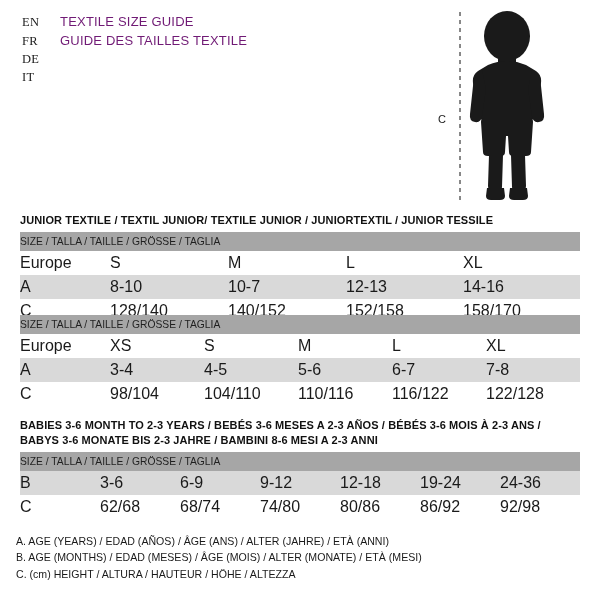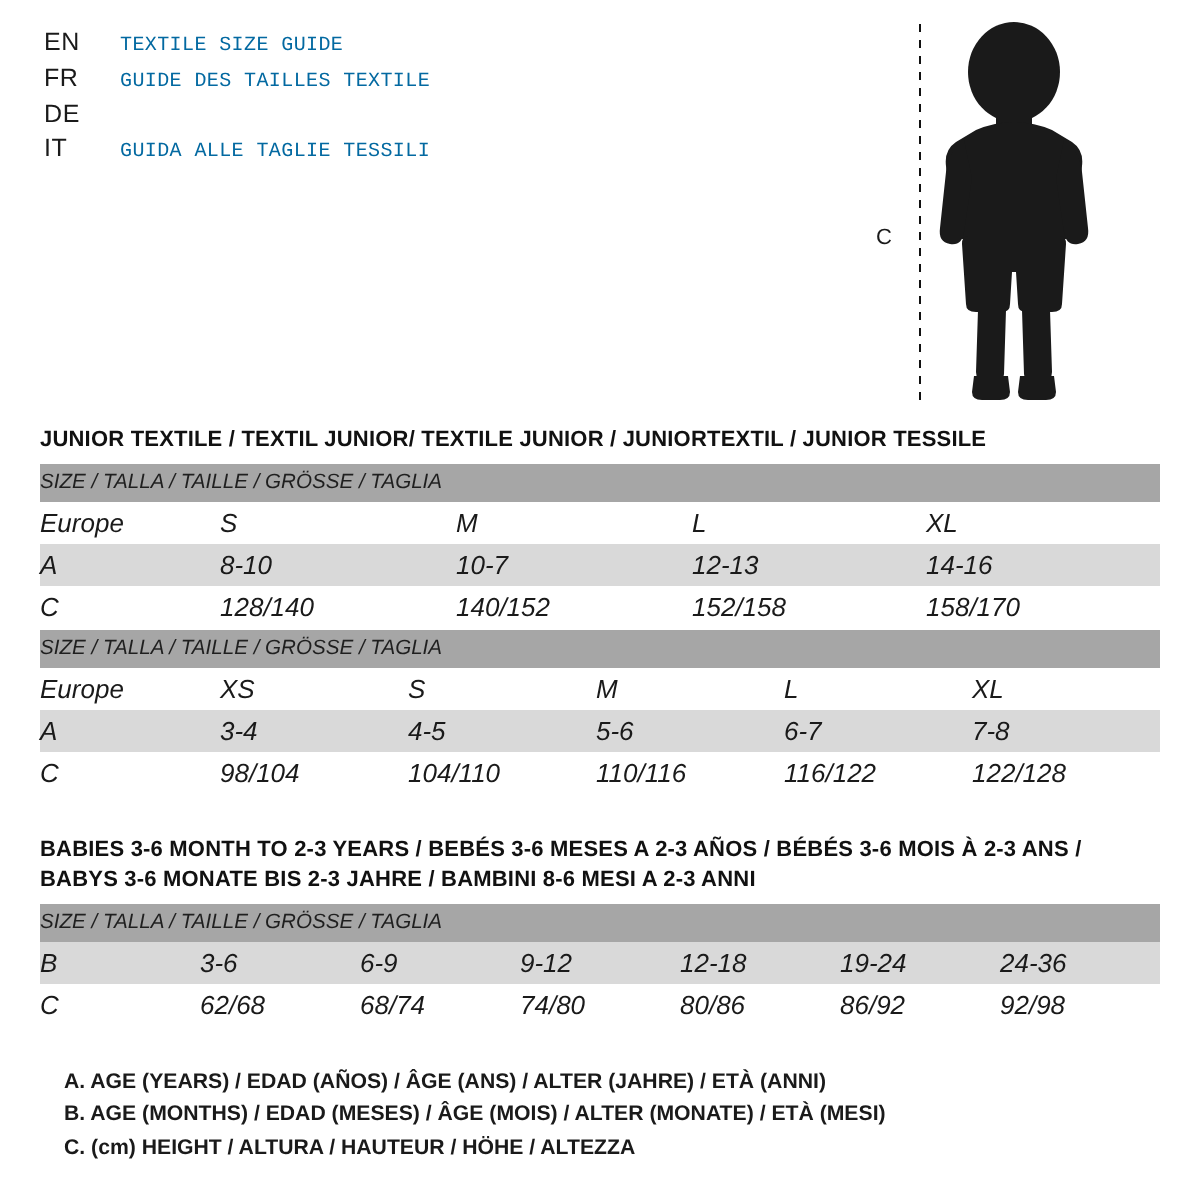--- a/index.html
+++ b/index.html
@@ -32,26 +32,26 @@
   .header-row {
     display: flex;
     align-items: baseline;
     margin-bottom: 3px;
   }
   .lang-code {
     width: 38px;
     font-size: 12.5px;
     letter-spacing: 0.3px;
     color: #1a1a1a;
+    font-family: Liberation Serif, serif;
   }
   .lang-title {
-    font-size: 10px;
+    font-size: 13px;
     letter-spacing: 0.2px;
-    color: #0369a1;
-    font-family: Liberation Mono, monospace;
+    color: #701a75;
   }
 
   
   .figure-area {
     position: absolute;
     right: 18px;
     top: 8px;
     width: 150px;
     height: 200px;
   }
@@ -77,24 +77,23 @@
     font-weight: bold;
     color: #111;
     letter-spacing: 0.1px;
     margin-bottom: 4px;
     line-height: 1.35;
   }
   table.size-table {
     border-collapse: collapse;
     width: 560px;
     table-layout: fixed;
-    font-style: italic;
   }
   table.size-table td {
-    font-size: 13px;
+    font-size: 16px;
     color: #1a1a1a;
     padding: 3px 0 3px 0;
     vertical-align: middle;
     border: none;
   }
   tr.head-row td {
     background: #a6a6a6;
     color: #1f1f1f;
     font-size: 10.3px;
     padding: 4px 0 4px 0;
@@ -105,24 +104,23 @@
   td.label-col {
     padding-left: 5px;
   }
   .head-label {
     padding-left: 5px;
   }
 
   
   .legend {
     position: absolute;
-    left: 32px;
+    left: 16px;
     bottom: 18px;
     width: 540px;
-    font-weight: bold;
   }
   .legend div {
     font-size: 10.6px;
     color: #1a1a1a;
     line-height: 1.55;
   }
 </style>
 </head>
 <body>
 
@@ -135,21 +133,20 @@
     </div>
     <div class="header-row">
       <span class="lang-code">FR</span>
       <span class="lang-title">GUIDE DES TAILLES TEXTILE</span>
     </div>
     <div class="header-row">
       <span class="lang-code">DE</span>
     </div>
     <div class="header-row">
       <span class="lang-code">IT</span>
-      <span class="lang-title">GUIDA ALLE TAGLIE TESSILI</span>
     </div>
   </div>
 
   <div class="figure-area">
     <span class="c-label">C</span>
     <svg width="150" height="200" viewBox="0 0 150 200">
 
       <line x1="28" y1="4" x2="28" y2="196" stroke="#111" stroke-width="1" stroke-dasharray="4,4"></line>
 
       <g fill="#1a1a1a">

